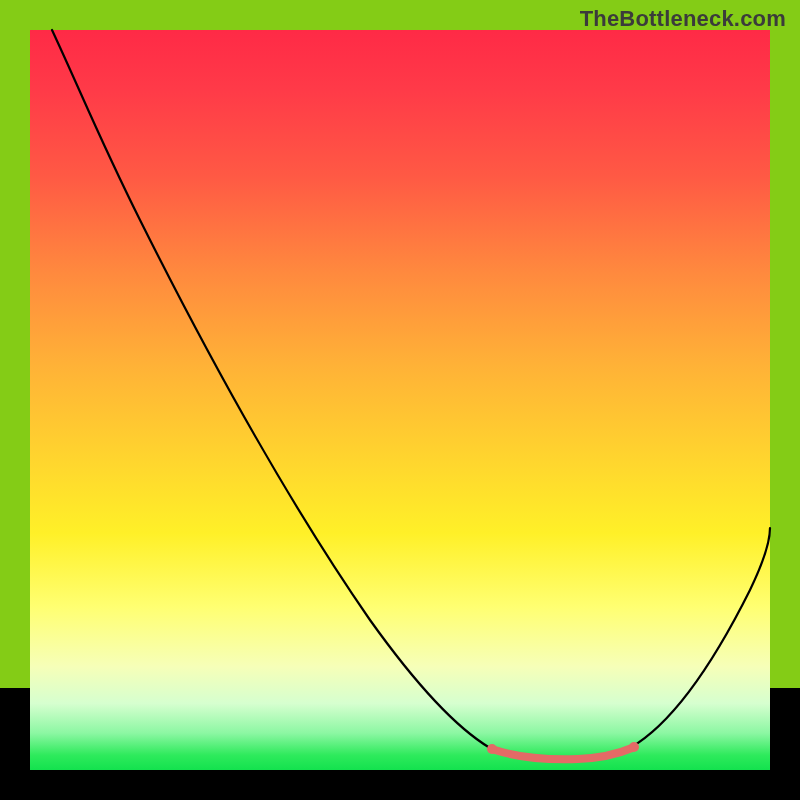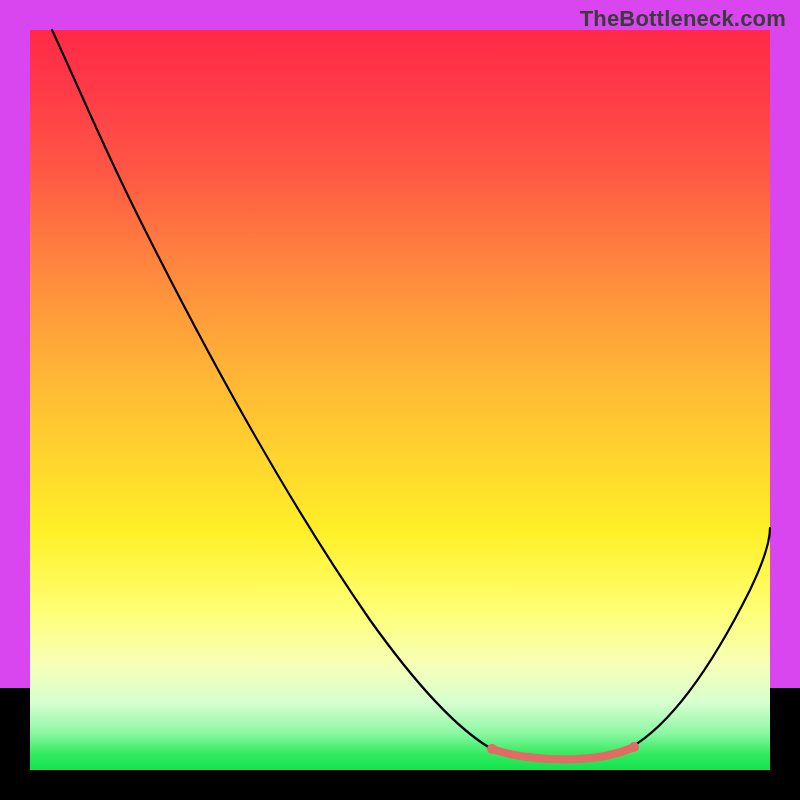--- a/index.html
+++ b/index.html
@@ -1,21 +1,21 @@
 <!DOCTYPE html>
 <html><head>
 <meta charset="utf-8">
 <style>
   * { margin: 0; padding: 0; box-sizing: border-box; }
   html, body { width: 800px; height: 800px; overflow: hidden; background: #000; }
   .container {
     position: relative;
     width: 800px;
     height: 688px;
-    background: #d946ef;
+    background: #84cc16;
   }
   .watermark {
     position: absolute;
     top: 6px;
     right: 14px;
     font-family: Arial, Helvetica, sans-serif;
     font-size: 22px;
     font-weight: 600;
     color: #3b3b3b;
     letter-spacing: 0.2px;

